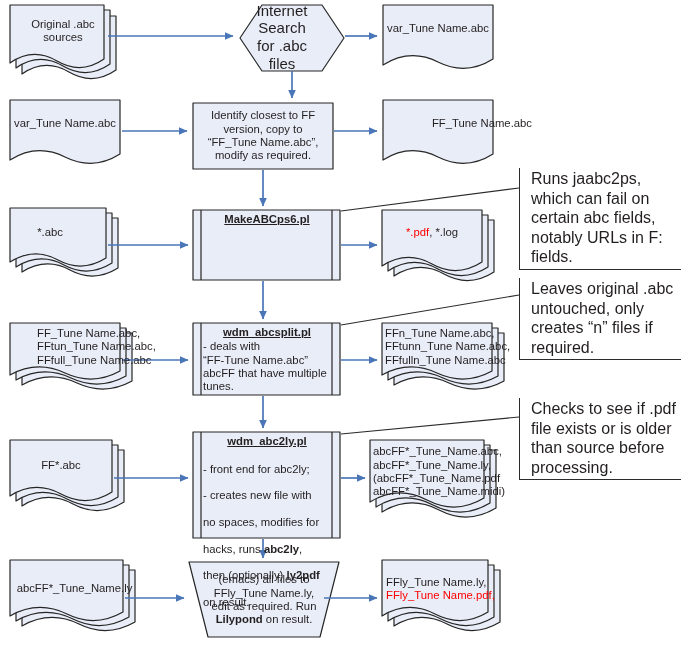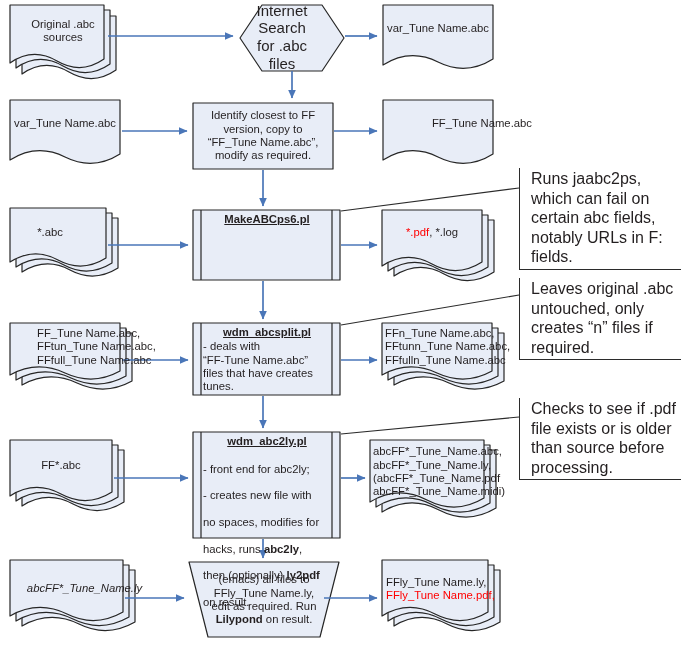--- a/index.html
+++ b/index.html
@@ -185,21 +185,21 @@
 </div>
 
 <div class="lbl left" style="left:13px;top:325px;width:120px;height:44px;margin-left:24px;">FF_Tune Name.abc,
 FFtun_Tune Name.abc,
 FFfull_Tune Name.abc</div>
 
 <div class="lbl topleft" style="left:203px;top:326px;width:128px;height:68px;">
   <span class="proc-title">wdm_abcsplit.pl</span>
   <span class="proc-body">- deals with
 “FF-Tune Name.abc”
-files that have creates
+abcFF that have multiple
 tunes.</span>
 </div>
 
 <div class="lbl left" style="left:385px;top:325px;width:126px;height:44px;">FFn_Tune Name.abc,
 FFtunn_Tune Name.abc,
 FFfulln_Tune Name.abc</div>
 
 <div class="lbl" style="left:10px;top:445px;width:102px;height:42px;">FF*.abc</div>
 
 <div class="lbl topleft" style="left:203px;top:435px;width:128px;height:100px;">
@@ -212,21 +212,21 @@
     <span>then (optionally) <b>ly2pdf</b></span><br>
     <span>on result.</span>
   </span>
 </div>
 
 <div class="lbl left" style="left:373px;top:443px;width:128px;height:58px;">abcFF*_Tune_Name.abc,
 abcFF*_Tune_Name.ly,
 (abcFF*_Tune_Name.pdf
 abcFF*_Tune_Name.midi)</div>
 
-<div class="lbl" style="left:28px;top:565px;width:113px;height:48px;font-style:italic;">abcFF*_Tune_Name.ly</div>
+<div class="lbl" style="left:18px;top:565px;width:113px;height:48px;">abcFF*_Tune_Name.ly</div>
 
 <div class="lbl" style="left:200px;top:567px;width:128px;height:66px;">
   
   <span>(emacs) all files to</span>
   <span>FFly_Tune Name.ly,</span>
   <span>edit as required. Run</span>
   <span><b>Lilypond</b> on result.</span>
 </div>
 
 <div class="lbl left" style="left:386px;top:566px;width:110px;height:46px;">

